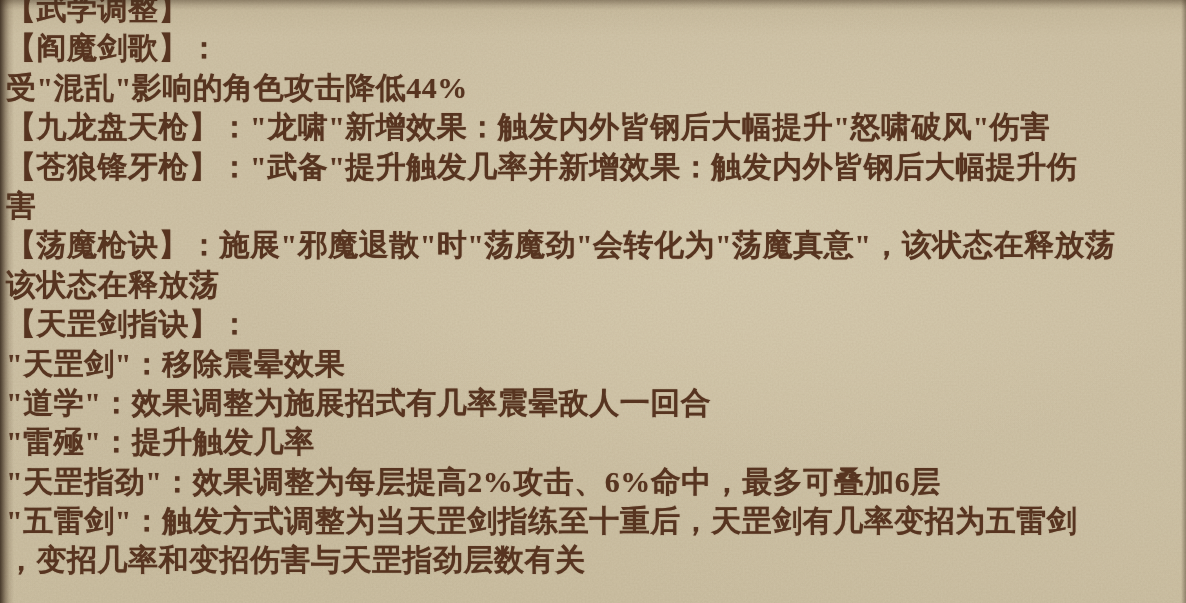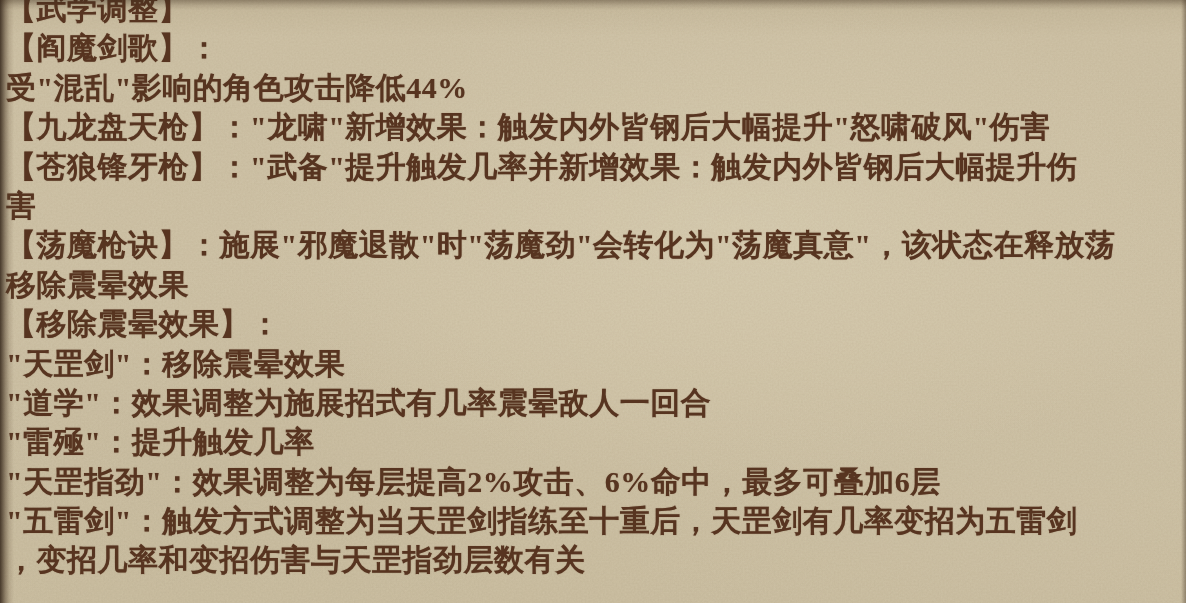--- a/index.html
+++ b/index.html
@@ -76,22 +76,22 @@
   </svg>
 
   <div id="notes-text">
       <div class="note-line">【武学调整】</div>
       <div class="note-line">【阎魔剑歌】：</div>
       <div class="note-line">受"混乱"影响的角色攻击降低44%</div>
       <div class="note-line">【九龙盘天枪】："龙啸"新增效果：触发内外皆钢后大幅提升"怒啸破风"伤害</div>
       <div class="note-line">【苍狼锋牙枪】："武备"提升触发几率并新增效果：触发内外皆钢后大幅提升伤</div>
       <div class="note-line">害</div>
       <div class="note-line">【荡魔枪诀】：施展"邪魔退散"时"荡魔劲"会转化为"荡魔真意"，该状态在释放荡</div>
-      <div class="note-line">移除震晕效果</div>
-      <div class="note-line">【移除震晕效果】：</div>
+      <div class="note-line">该状态在释放荡</div>
+      <div class="note-line">【天罡剑指诀】：</div>
       <div class="note-line">"天罡剑"：移除震晕效果</div>
       <div class="note-line">"道学"：效果调整为施展招式有几率震晕敌人一回合</div>
       <div class="note-line">"雷殛"：提升触发几率</div>
       <div class="note-line">"天罡指劲"：效果调整为每层提高2%攻击、6%命中，最多可叠加6层</div>
       <div class="note-line">"五雷剑"：触发方式调整为当天罡剑指练至十重后，天罡剑有几率变招为五雷剑</div>
       <div class="note-line">，变招几率和变招伤害与天罡指劲层数有关</div>
     </div>
 
   <div id="edge-left"></div>
   <div id="edge-top"></div>

